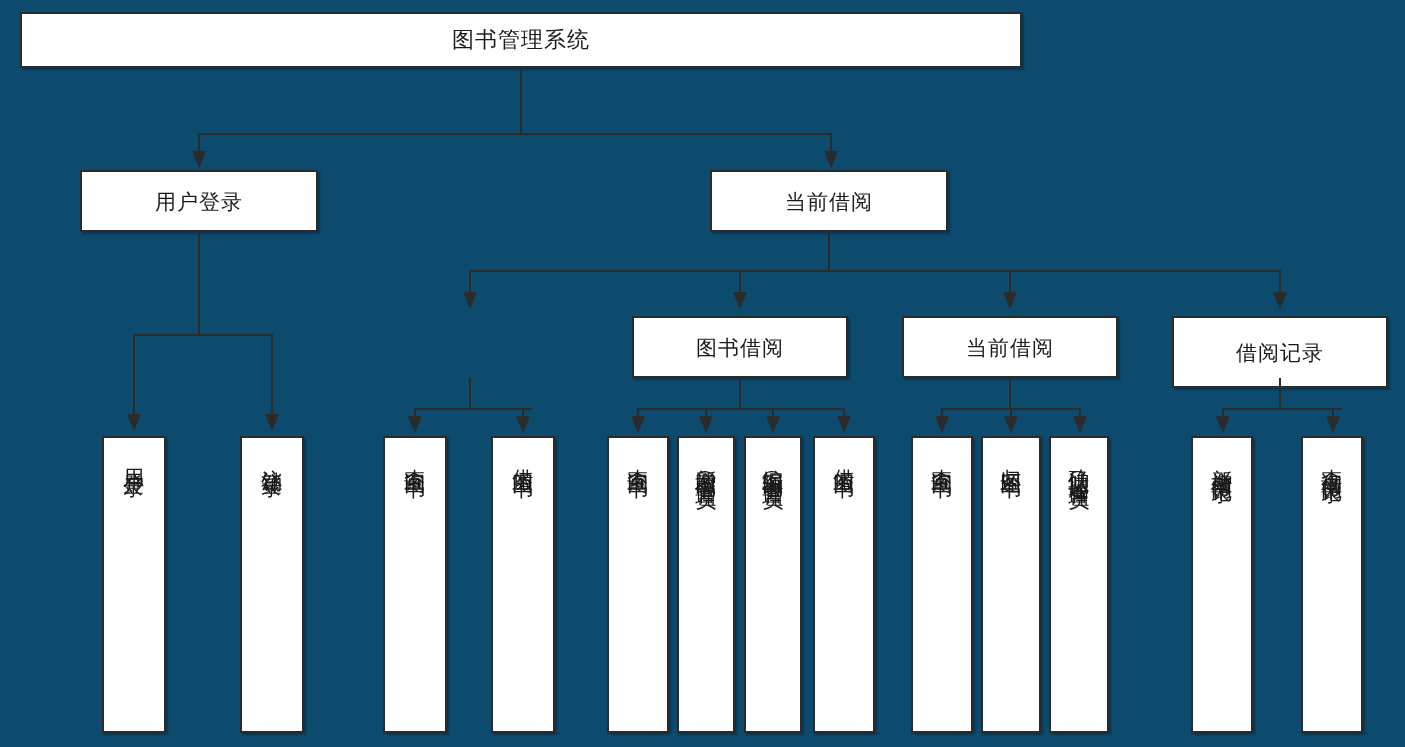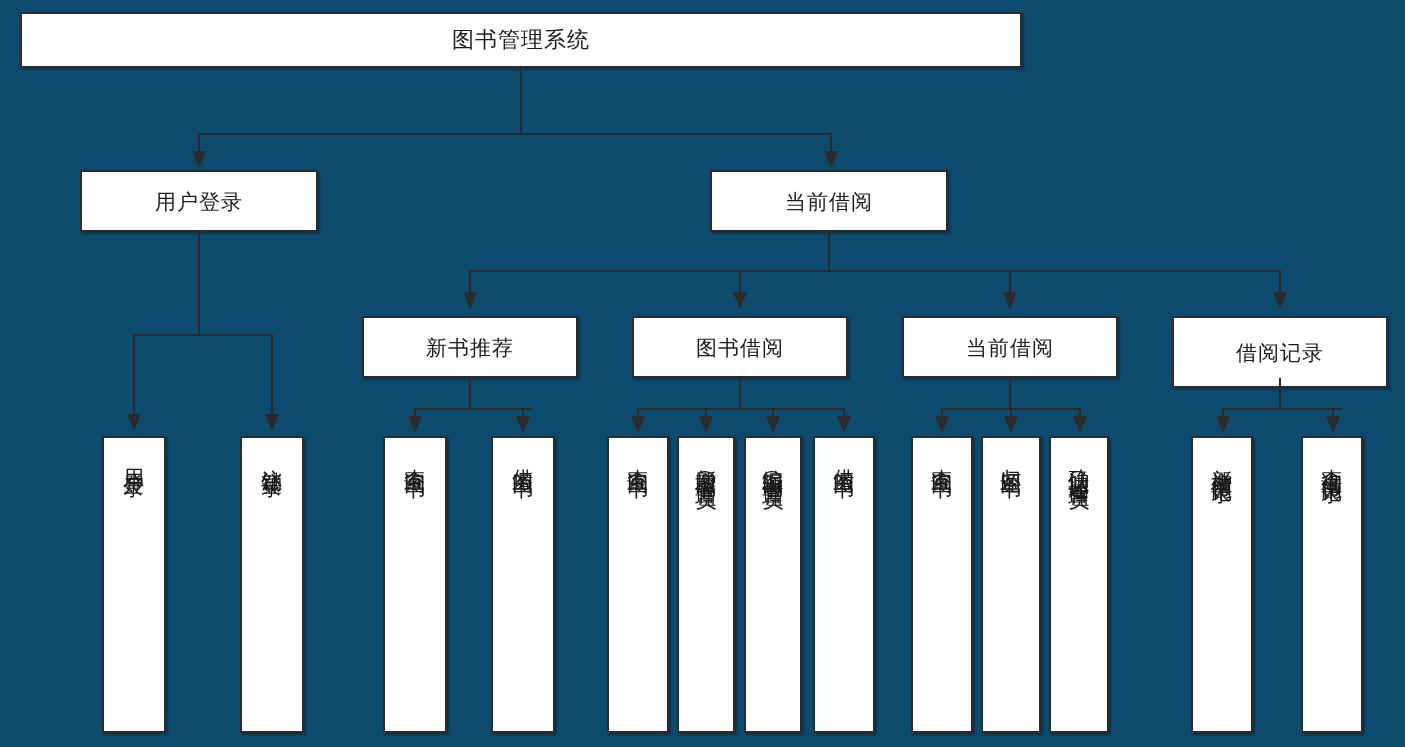--- a/index.html
+++ b/index.html
@@ -116,23 +116,20 @@
   <div class="ln h" style="left:469px; top:270px; width:812px; height:2px;"></div>
   <div class="ln v" style="left:469px; top:270px; width:2px; height:24px;"></div>
   <div class="arrow" style="left:463px; top:292px;"></div>
   <div class="ln v" style="left:739px; top:270px; width:2px; height:24px;"></div>
   <div class="arrow" style="left:733px; top:292px;"></div>
   <div class="ln v" style="left:1009px; top:270px; width:2px; height:24px;"></div>
   <div class="arrow" style="left:1003px; top:292px;"></div>
   <div class="ln v" style="left:1279px; top:270px; width:2px; height:24px;"></div>
   <div class="arrow" style="left:1273px; top:292px;"></div>
 
-  <div class="node h" style="left:362px; top:316px; width:216px; height:62px;">
-    <span class="txt">新书推荐</span>
-  </div>
   <div class="node h" style="left:632px; top:316px; width:216px; height:62px;">
     <span class="txt">图书借阅</span>
   </div>
   <div class="node h" style="left:902px; top:316px; width:216px; height:62px;">
     <span class="txt">当前借阅</span>
   </div>
   <div class="node h" style="left:1172px; top:316px; width:216px; height:72px;">
     <span class="txt">借阅记录</span>
   </div>
 

